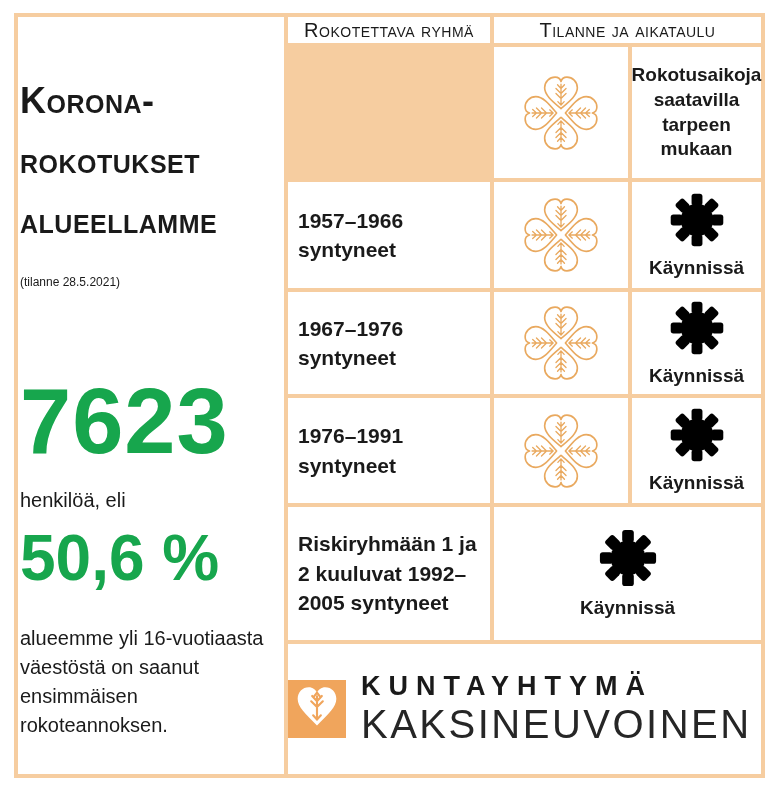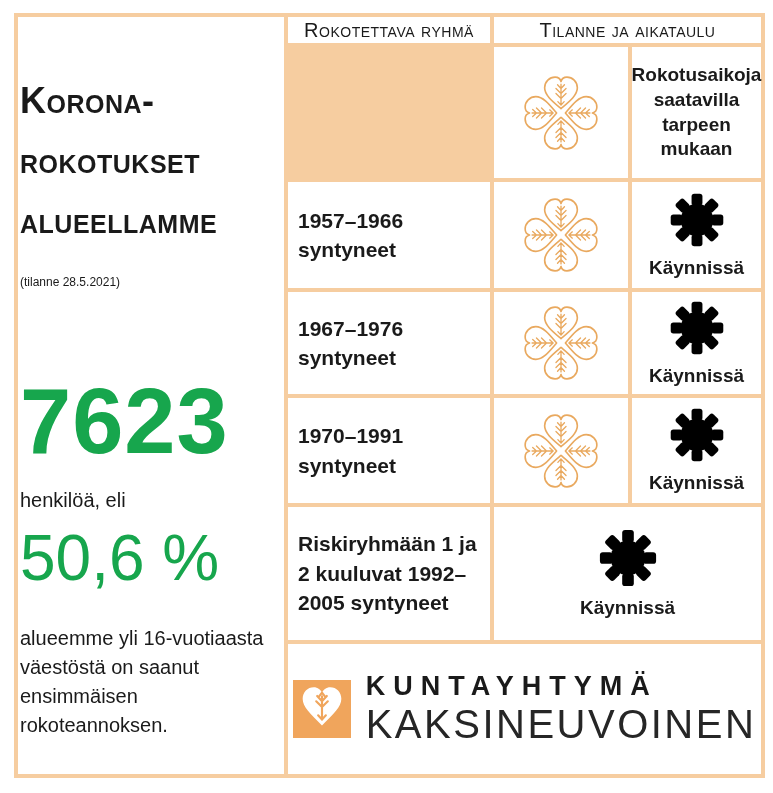--- a/index.html
+++ b/index.html
@@ -18,21 +18,21 @@
     gap:4px;padding:4px;background:var(--border);
   }
   .c{background:#fff;}
 
   
   .left{grid-column:1;grid-row:1 / span 7;padding:54px 12px 0 2px;}
   .title{font-weight:bold;font-size:36px;font-variant:small-caps;line-height:60px;letter-spacing:.5px;}
   .date{font-size:12px;margin-top:24px;}
   .big{color:var(--green);font-weight:bold;font-size:92px;line-height:1;margin-top:86px;letter-spacing:1px;}
   .cap{font-size:20px;margin-top:22px;}
-  .pct{color:var(--green);font-weight:normal;font-size:64px;line-height:1;margin-top:14px;}
+  .pct{color:var(--green);font-weight:bold;font-size:64px;line-height:1;margin-top:14px;}
   .desc{font-size:20px;line-height:29px;margin-top:34px;max-width:252px;}
 
   
   .hdr{display:flex;align-items:center;justify-content:center;
        font-variant:small-caps;font-size:20px;letter-spacing:.5px;}
   .hdr-group{grid-column:2;grid-row:1;}
   .hdr-status{grid-column:3 / span 2;grid-row:1;}
 
   
   .lbl{display:flex;align-items:center;padding:6px 8px 6px 10px;
@@ -41,21 +41,21 @@
   .statuscell{display:flex;flex-direction:column;align-items:center;justify-content:center;gap:7px;}
   .status-txt{font-weight:bold;font-size:19px;text-align:center;line-height:1.25;}
   .note{display:flex;align-items:center;justify-content:center;text-align:center;
         font-weight:bold;font-size:19px;line-height:1.3;padding:0 6px;}
 
   .clover{width:78px;height:78px;display:block;}
   .clover use{stroke:var(--clover-orange);}
   .gear{width:58px;height:58px;display:block;}
 
   
-  .logocell{grid-column:2 / span 3;grid-row:7;display:flex;align-items:center;justify-content:center;gap:15px;}
+  .logocell{grid-column:2 / span 3;grid-row:7;display:flex;align-items:center;justify-content:flex-start;gap:15px;}
   .logo-sq{width:58px;height:58px;background:var(--logo-orange);display:flex;align-items:center;justify-content:center;flex:0 0 auto;}
   .wordmark{display:flex;flex-direction:column;}
   .wm1{font-weight:bold;font-size:27px;letter-spacing:8px;line-height:1.1;white-space:nowrap;}
   .wm2{font-weight:normal;font-size:40px;letter-spacing:2.5px;line-height:1.1;color:#262626;white-space:nowrap;}
 
   .hidden-defs{position:absolute;width:0;height:0;overflow:hidden;}
 </style>
 </head>
 <body>
 
@@ -134,21 +134,21 @@
           <use href="#leaf" transform="rotate(270)" stroke="#7E7E7E"></use>
       </svg>
     </div>
     <div class="c statuscell" style="grid-column:4;grid-row:4">
       <svg class="gear" viewBox="-32 -32 64 64">
           <use href="#gearshape"></use>
         </svg>
       <div class="status-txt">Käynnissä</div>
     </div>
 
-    <div class="c lbl" style="grid-column:2;grid-row:5">1970–1991 syntyneet</div>
+    <div class="c lbl" style="grid-column:2;grid-row:5">1976–1991 syntyneet</div>
     <div class="c iconcell" style="grid-column:3;grid-row:5">
       <svg class="clover" viewBox="-62 -62 124 124">
         <use href="#leaf" stroke="#E9A95F"></use>
           <use href="#leaf" transform="rotate(90)" stroke="#7E7E7E"></use>
         <use href="#leaf" transform="rotate(180)" stroke="#7E7E7E"></use>
           <use href="#leaf" transform="rotate(270)" stroke="#7E7E7E"></use>
       </svg>
     </div>
     <div class="c statuscell" style="grid-column:4;grid-row:5">
       <svg class="gear" viewBox="-32 -32 64 64">

